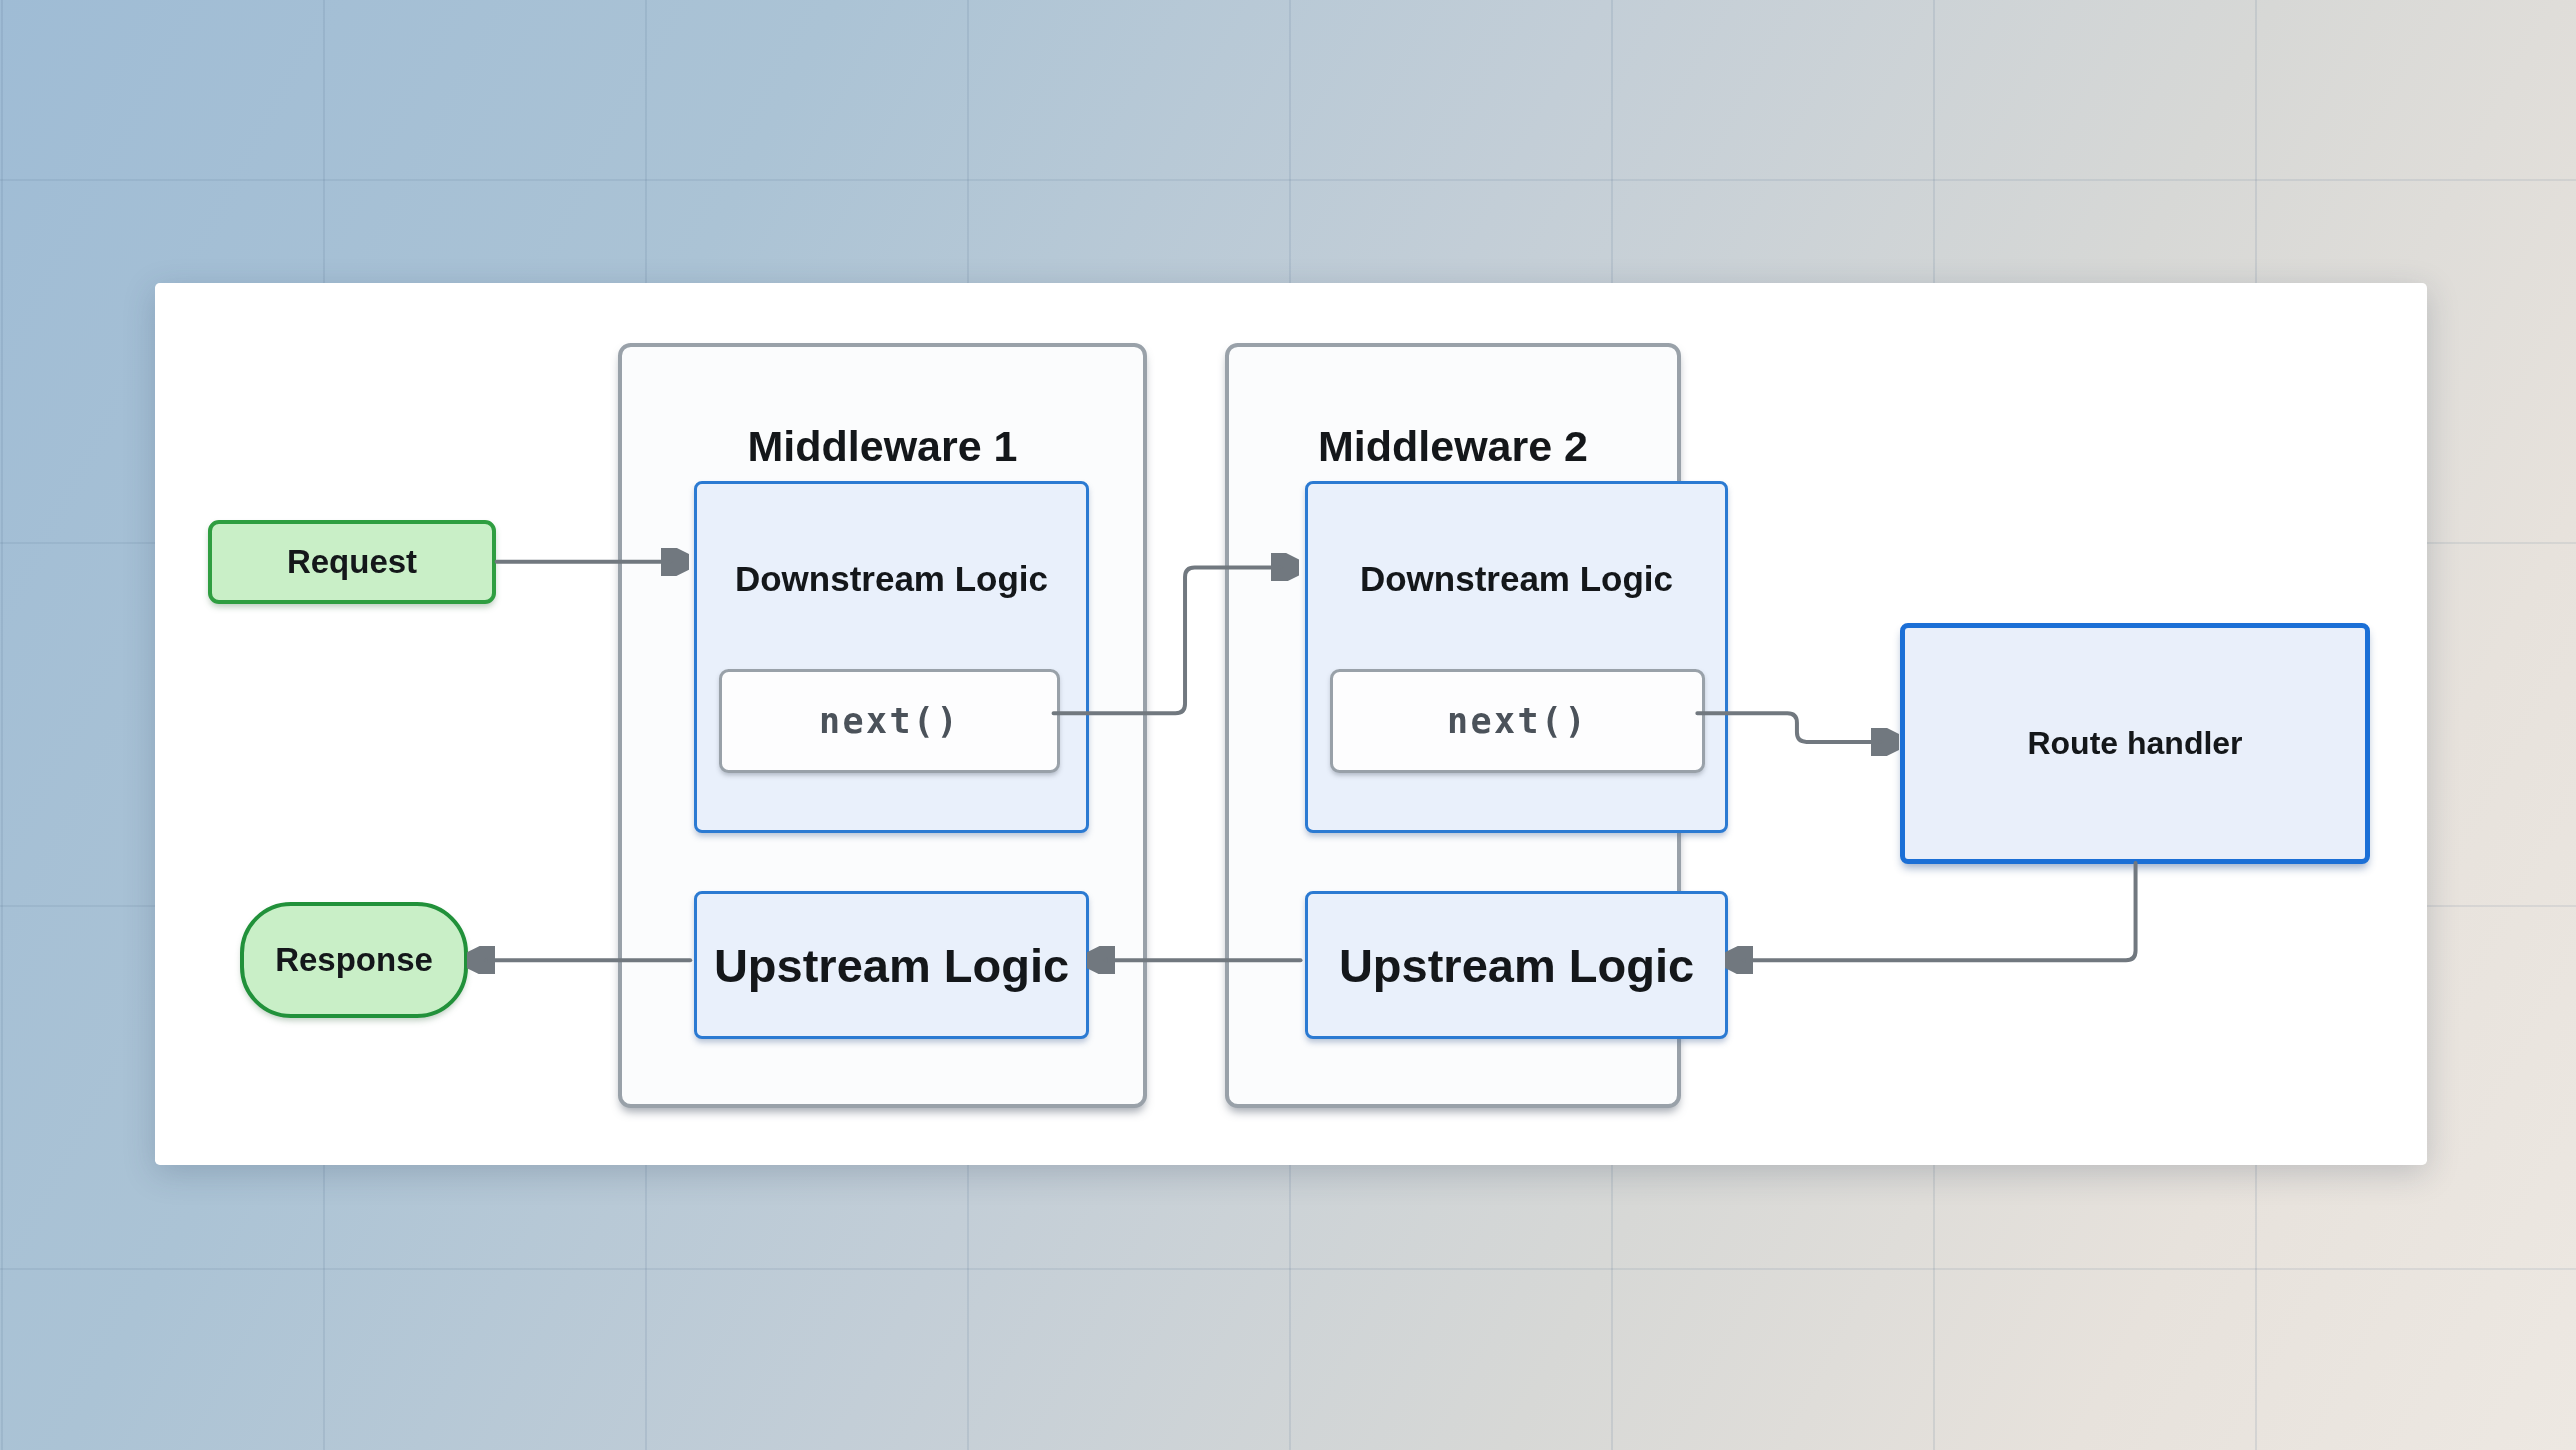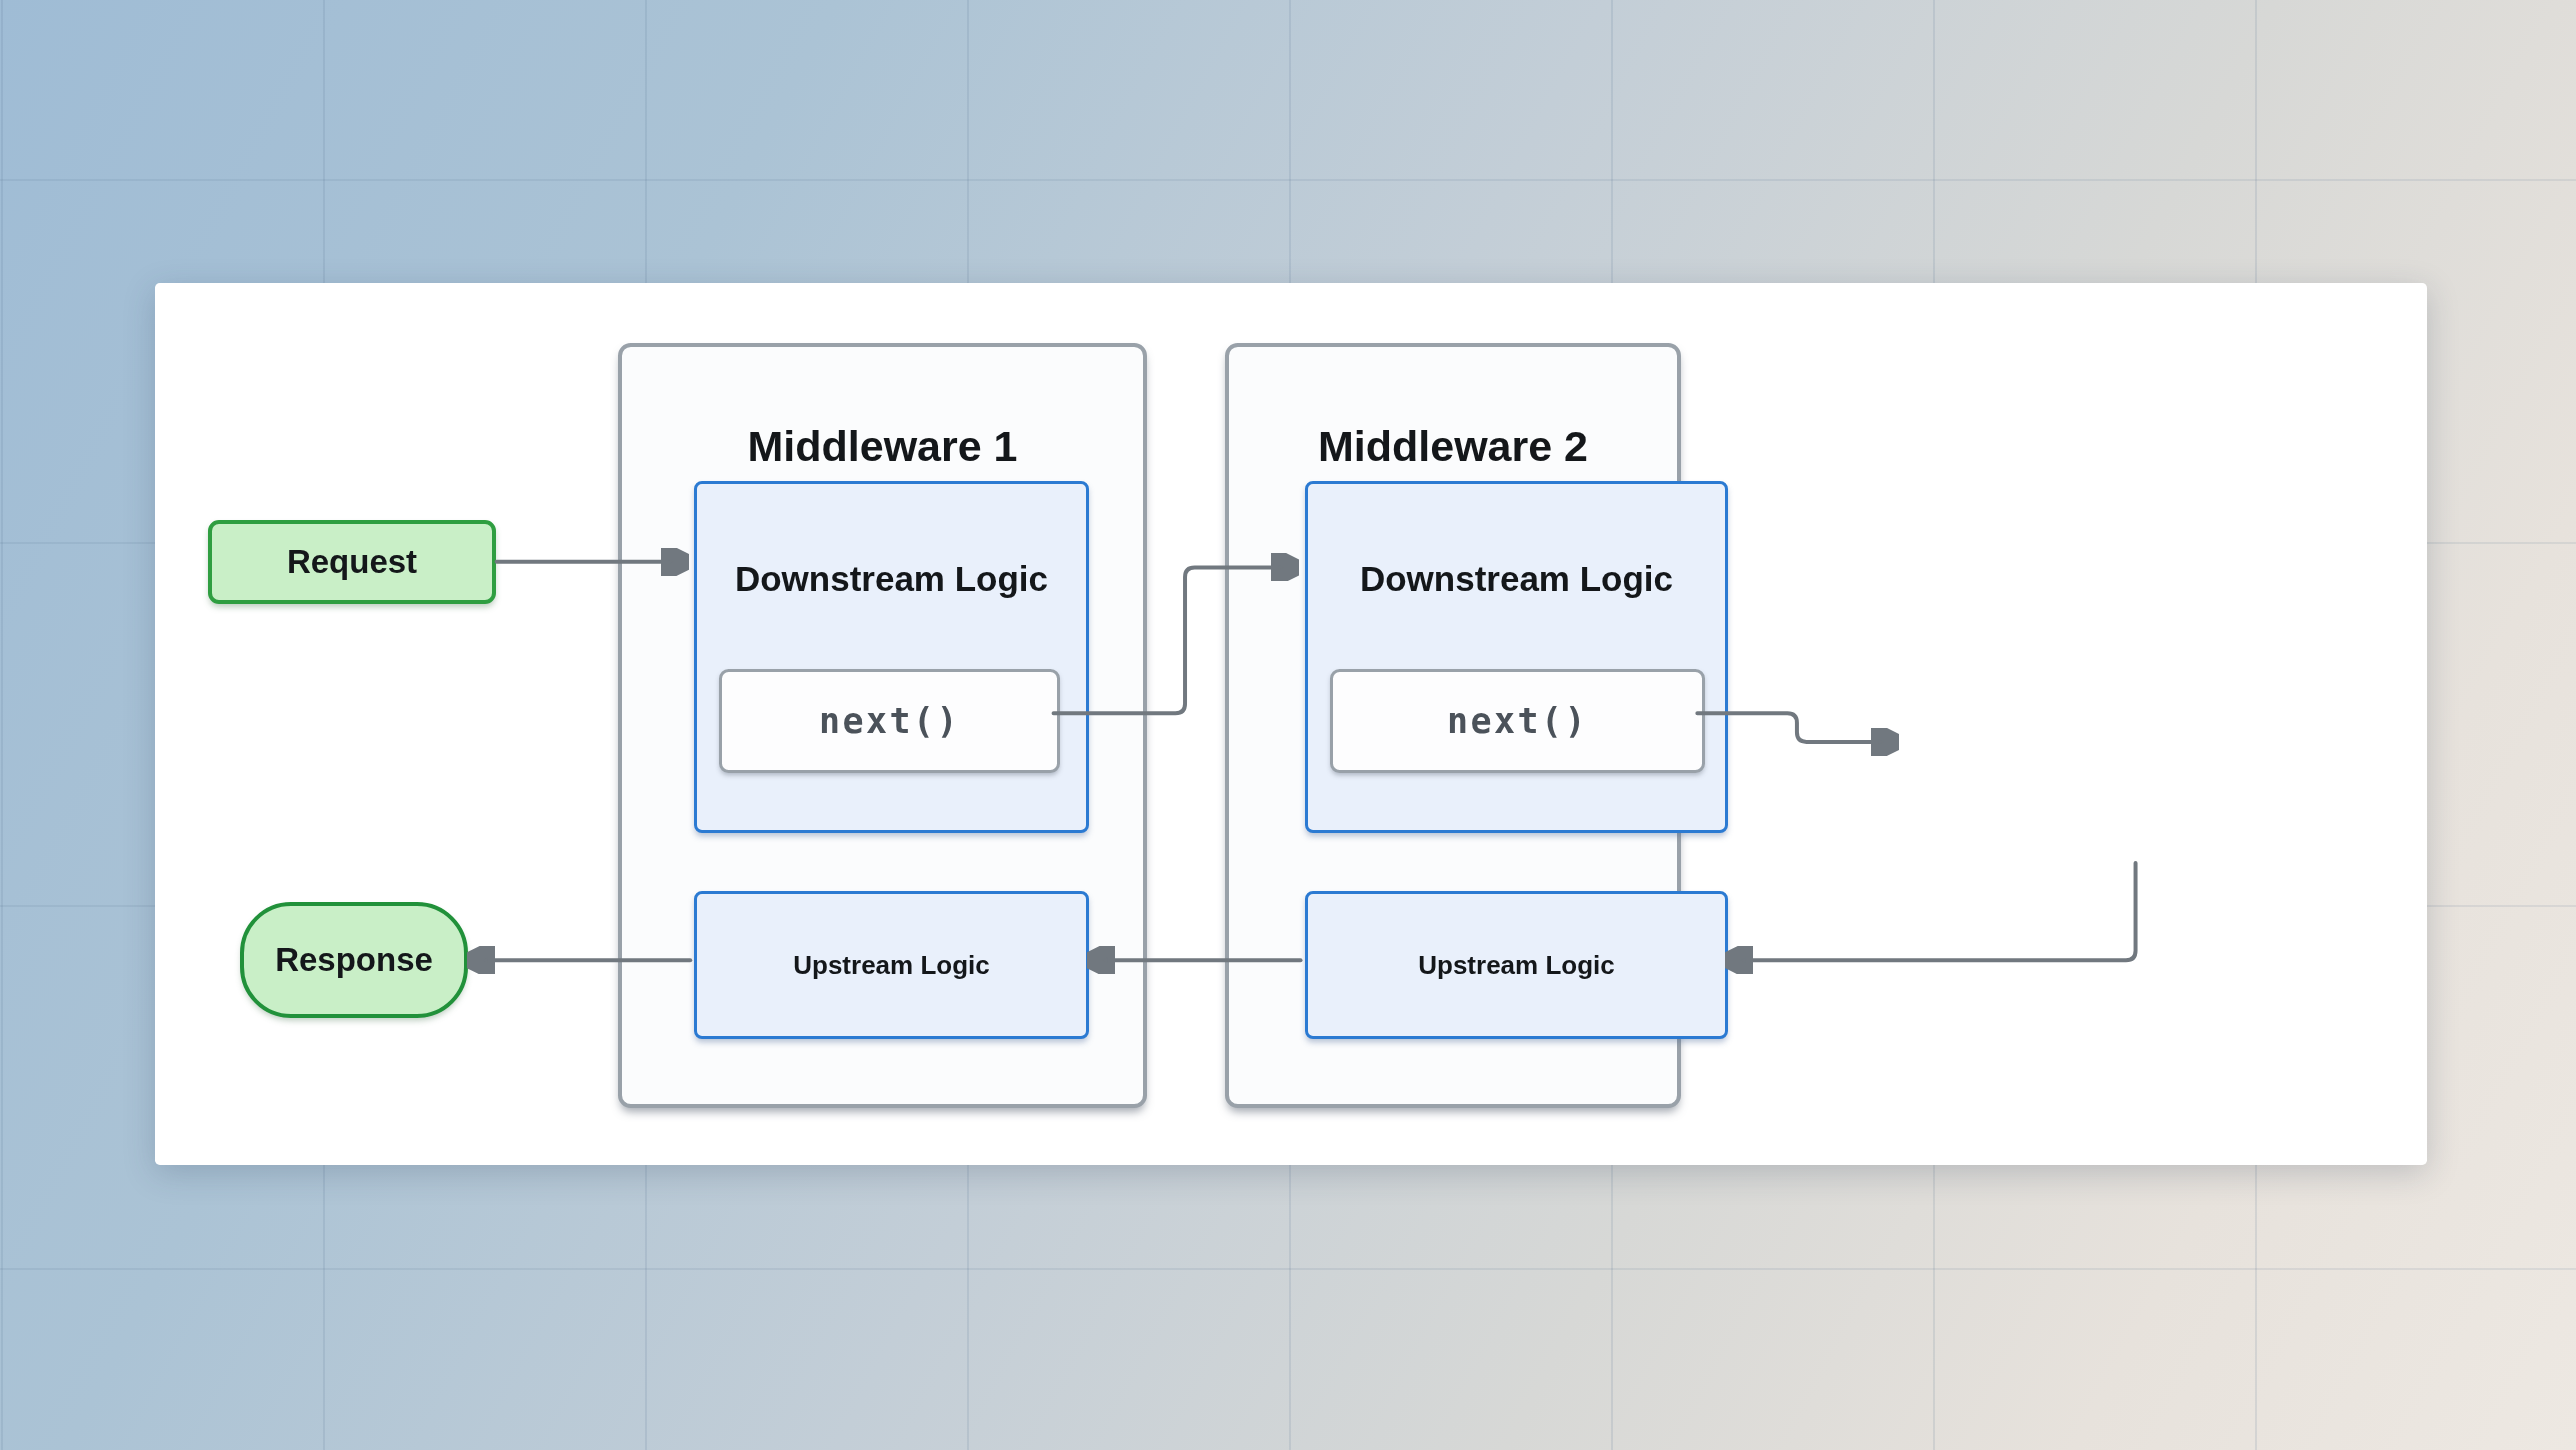--- a/index.html
+++ b/index.html
@@ -78,21 +78,21 @@
   .downstream .box-label {
     position: absolute; top: 77px; left: 0; width: 100%;
     text-align: center; font-size: 35px; font-weight: bold;
     line-height: 35px; color: var(--label-text);
   }
   .upstream {
     left: 72px; top: 544px; width: 395px; height: 148px;
     display: flex; align-items: center; justify-content: center;
   }
   .mw2 .upstream { left: 76px; width: 423px; }
-  .upstream span { font-size: 26px; font-weight: bold; color: var(--label-text); }
+  .upstream span { font-size: 47px; font-weight: bold; color: var(--label-text); }
 
   .nextbox {
     position: absolute; left: 22px; top: 185px; width: 341px; height: 104px;
     background: var(--next-bg);
     border: 3.2px solid var(--next-border);
     border-radius: 9.6px;
     box-shadow: 0 3.2px 5.6px -1.6px rgba(80,90,105,0.4);
     display: flex; align-items: center; justify-content: center;
   }
   .mw2 .nextbox { width: 375px; }
@@ -141,20 +141,23 @@
         <div class="box-label">Downstream Logic</div>
         <div class="nextbox">
           <span>next()</span>
         </div>
       </div>
       <div class="bluebox upstream">
         <span>Upstream Logic</span>
       </div>
     </div>
 
+    <div class="node route">
+      <span>Route handler</span>
+    </div>
 
     <div class="node response">
       <span>Response</span>
     </div>
 
     <svg class="edges" viewBox="0 0 2850 1107">
       <defs>
         <marker id="ah" viewBox="0 0 10 10" refX="9" refY="5" markerWidth="7" markerHeight="7" orient="auto" markerUnits="strokeWidth">
           <path class="head" d="M 0 0 L 10 5 L 0 10 Z"></path>
         </marker>

